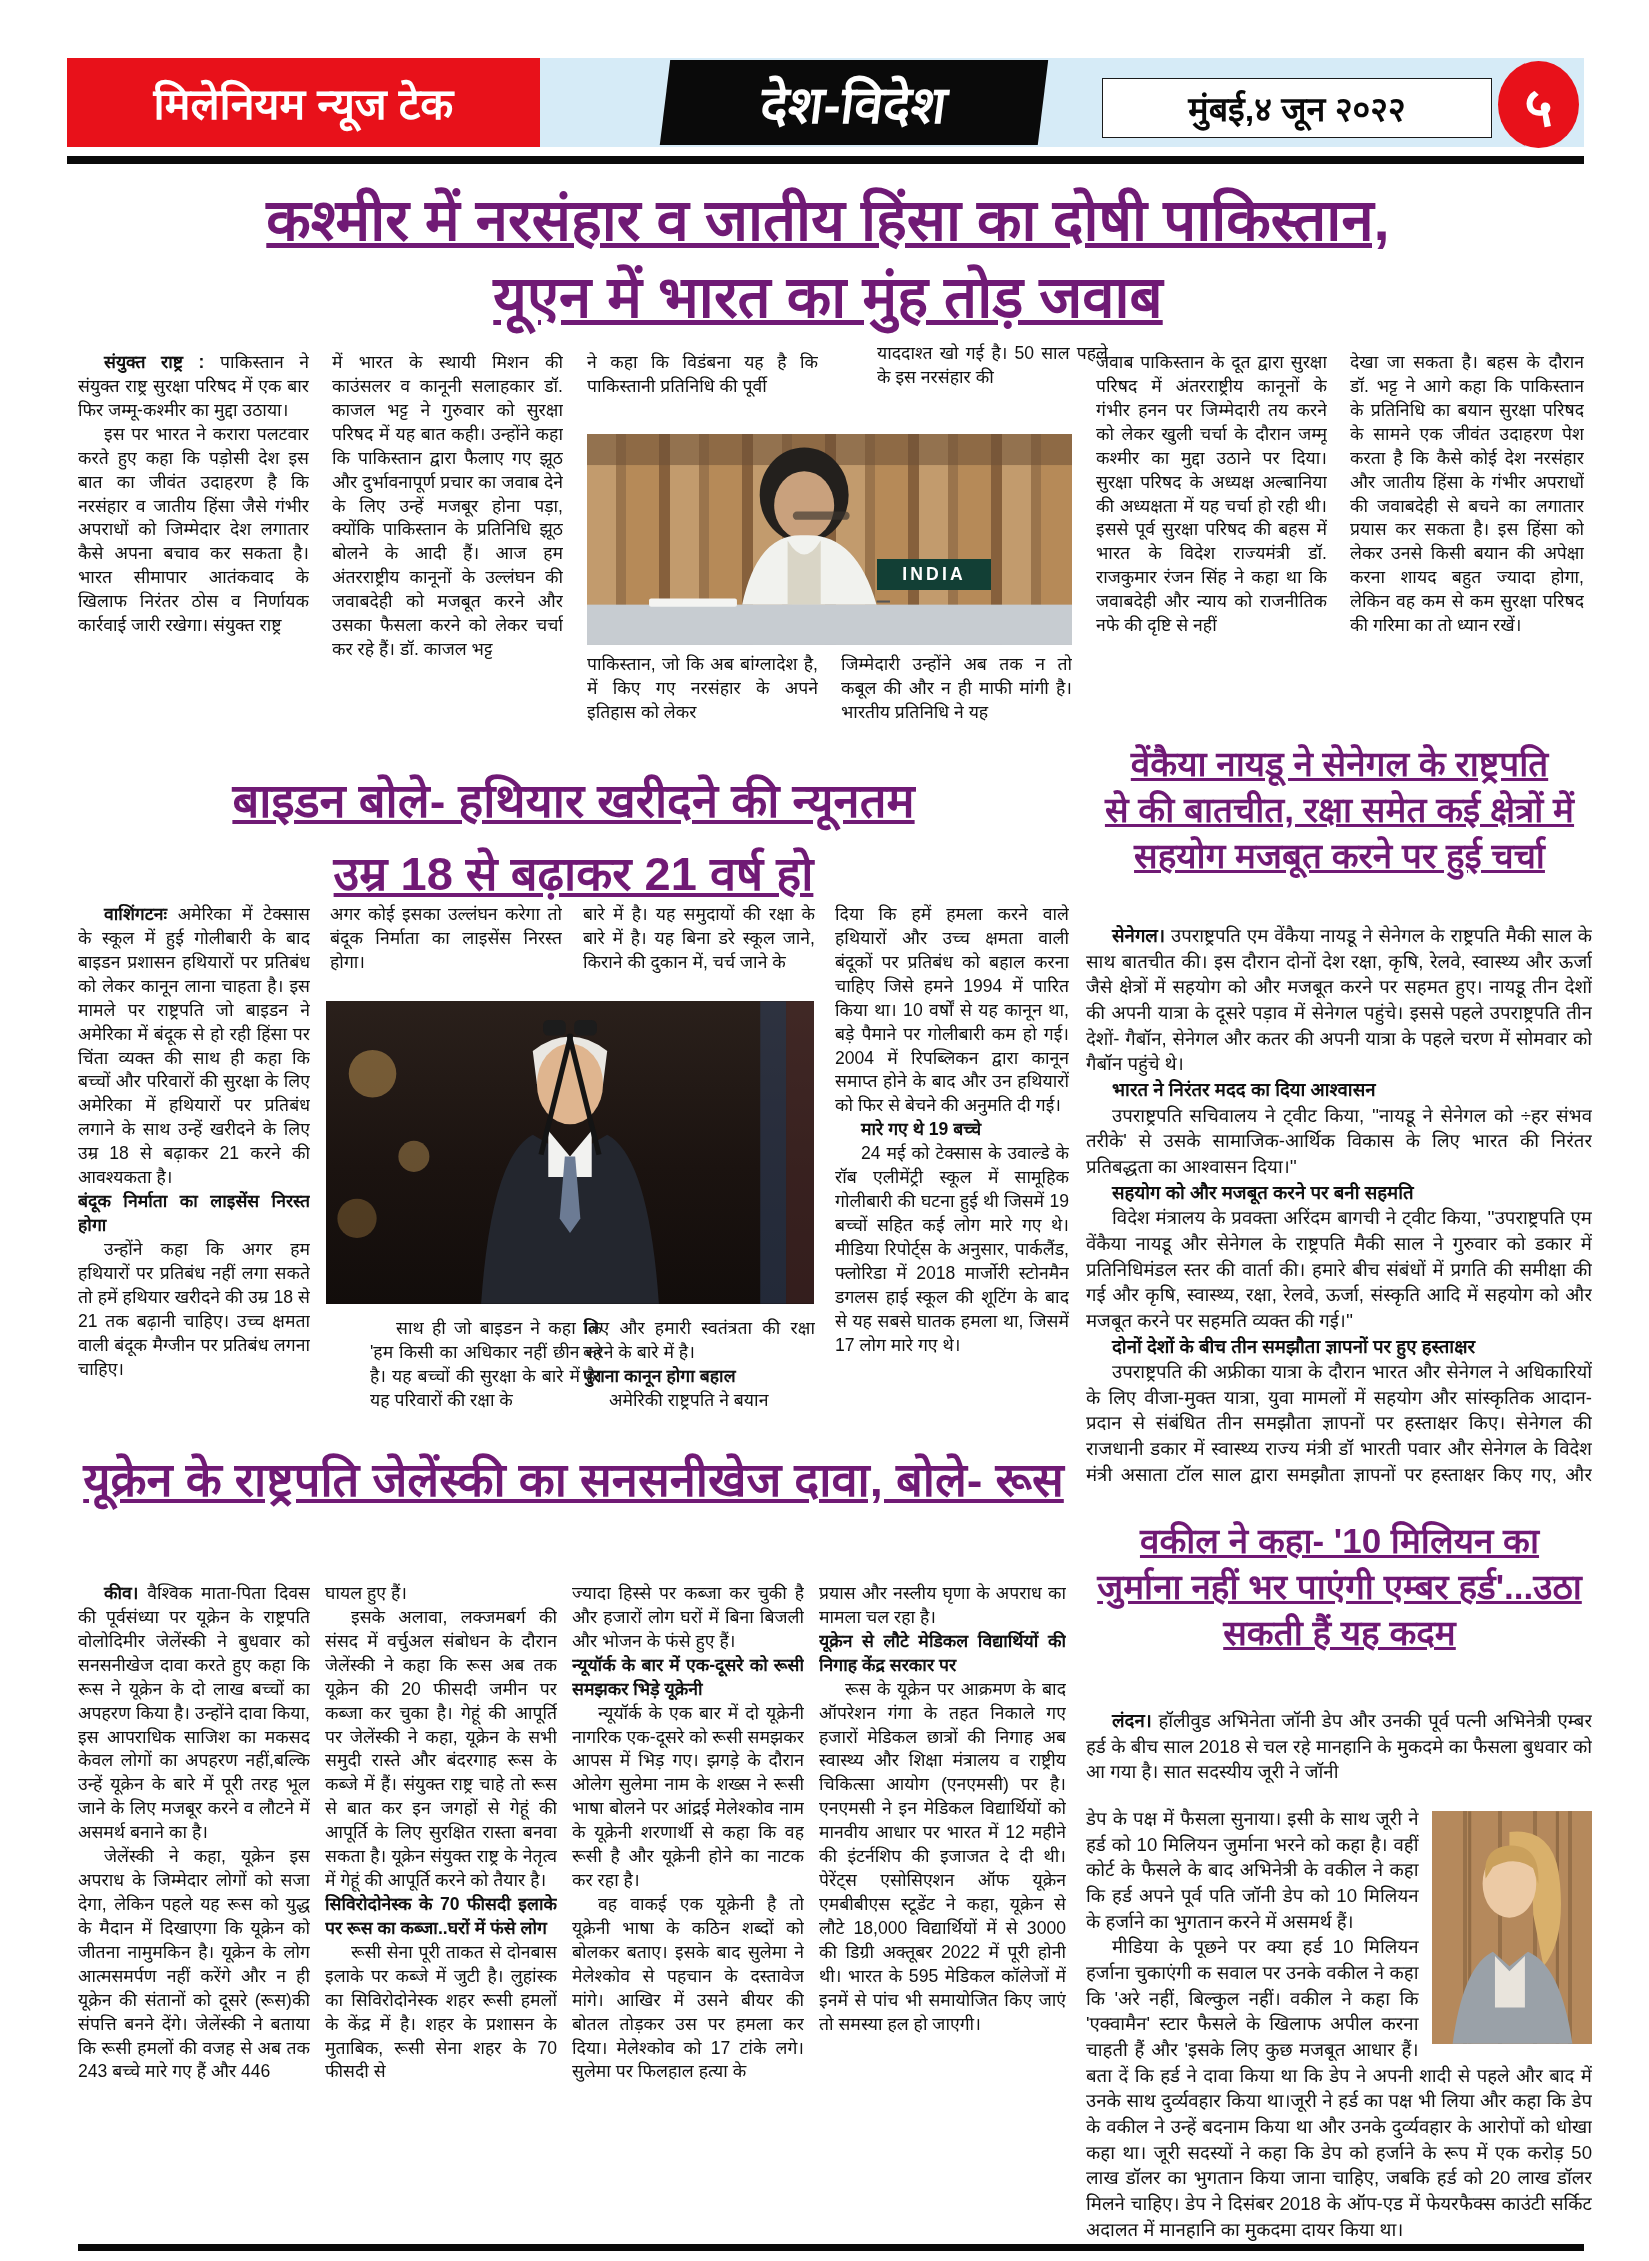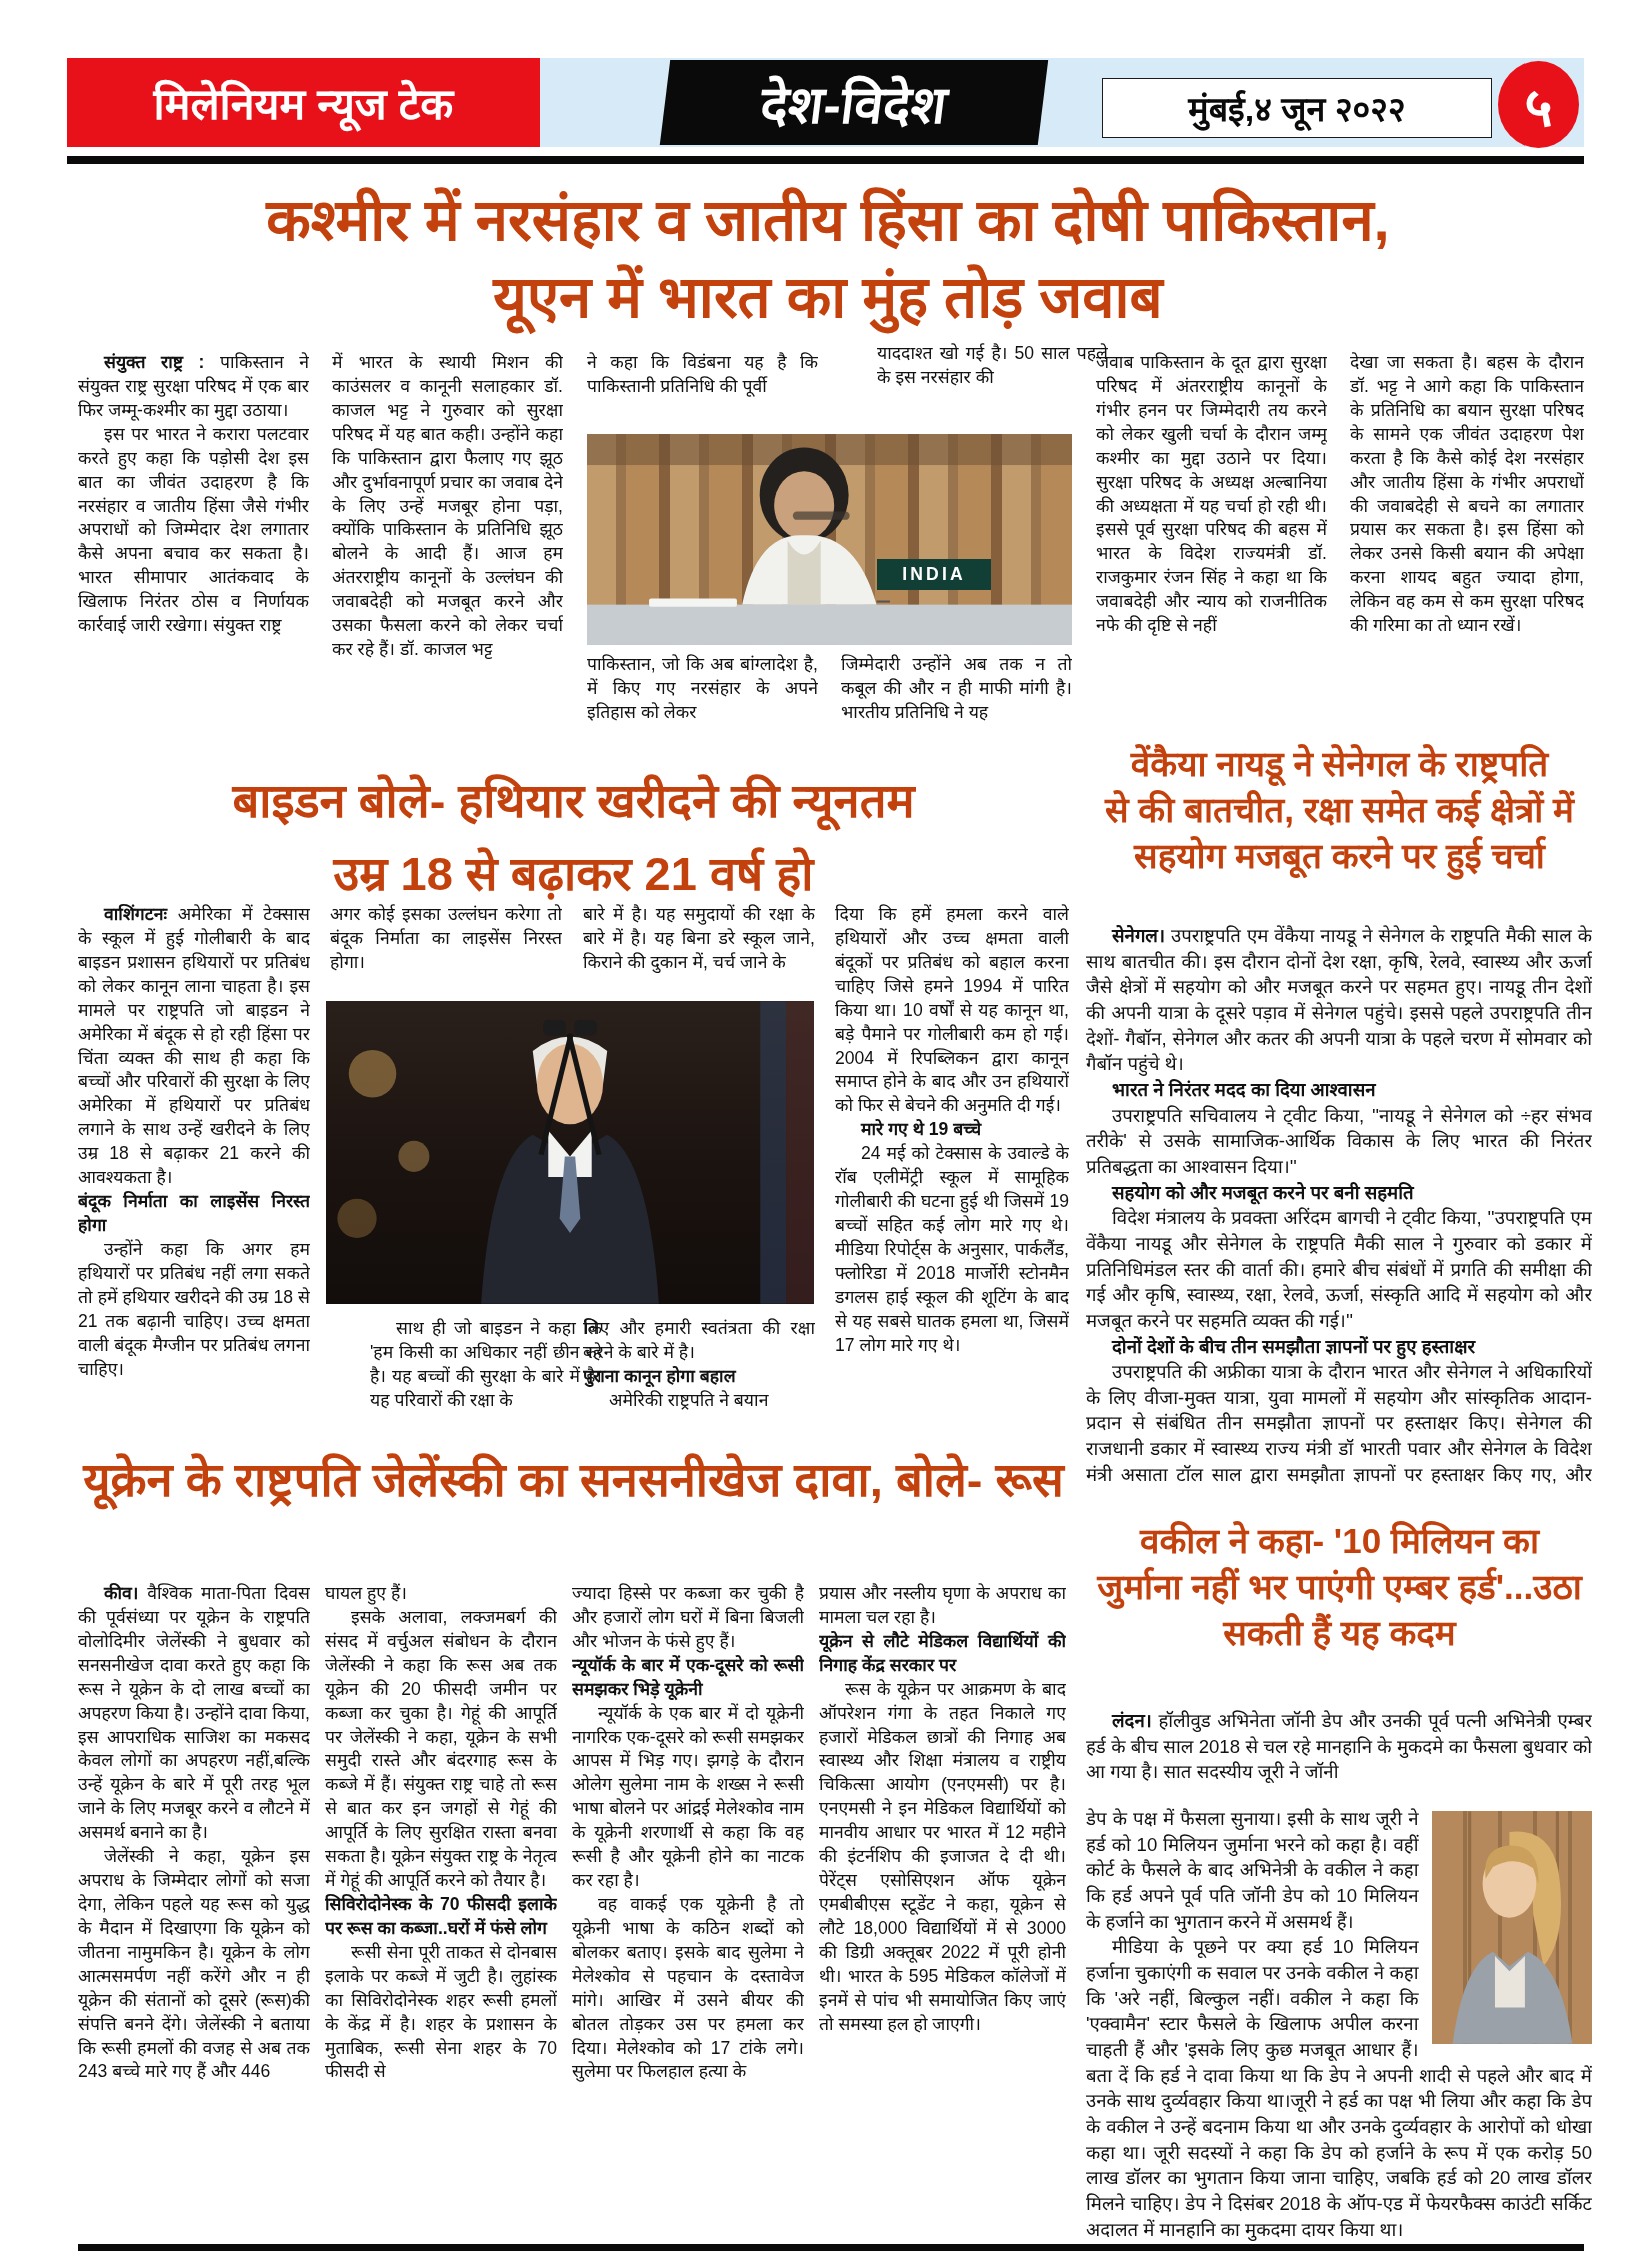--- a/index.html
+++ b/index.html
@@ -10,21 +10,21 @@
   .band{background:#d6ebf7;}
   .logo{background:#e8111a;color:#ffffff;font-weight:900;display:flex;align-items:center;justify-content:center;
         font-size:43px;white-space:nowrap;overflow:hidden;}
   .secbox{background:#0a0a0a;color:#fff;font-weight:900;display:flex;align-items:center;justify-content:center;
         font-size:52px;transform:skewX(-7deg);white-space:nowrap;overflow:hidden;}
   .datebox{background:#ffffff;border:1.6px solid #1a1a1a;color:#0a0a0a;font-weight:800;display:flex;align-items:center;justify-content:center;
         font-size:34px;white-space:nowrap;overflow:hidden;}
   .pgnum{background:#e8111a;border-radius:50%;color:#fff;font-weight:800;display:flex;align-items:center;justify-content:center;font-size:54px;}
   .rule{background:#0a0a0a;}
   
-  .hl{font-weight:900;text-align:center;color:#c2410c;letter-spacing:0px;}
+  .hl{font-weight:900;text-align:center;color:#701a75;letter-spacing:0px;text-decoration:underline;}
   .hl-un{font-size:58px;line-height:1.32;}
   .hl-mid{font-size:47px;line-height:1.55;}
   .hl-side{font-size:35px;line-height:1.32;}
   
   .col{font-size:17.6px;line-height:1.36;text-align:justify;overflow:hidden;}
   .wide{font-size:18.6px;line-height:1.38;text-align:justify;overflow:hidden;margin-top:20px;}
   .col p,.wide p{margin:0;text-indent:26px;}
   .col p.noind,.wide p.noind{text-indent:0;}
   .dl{font-weight:800;}
   .sub{font-weight:700;}

